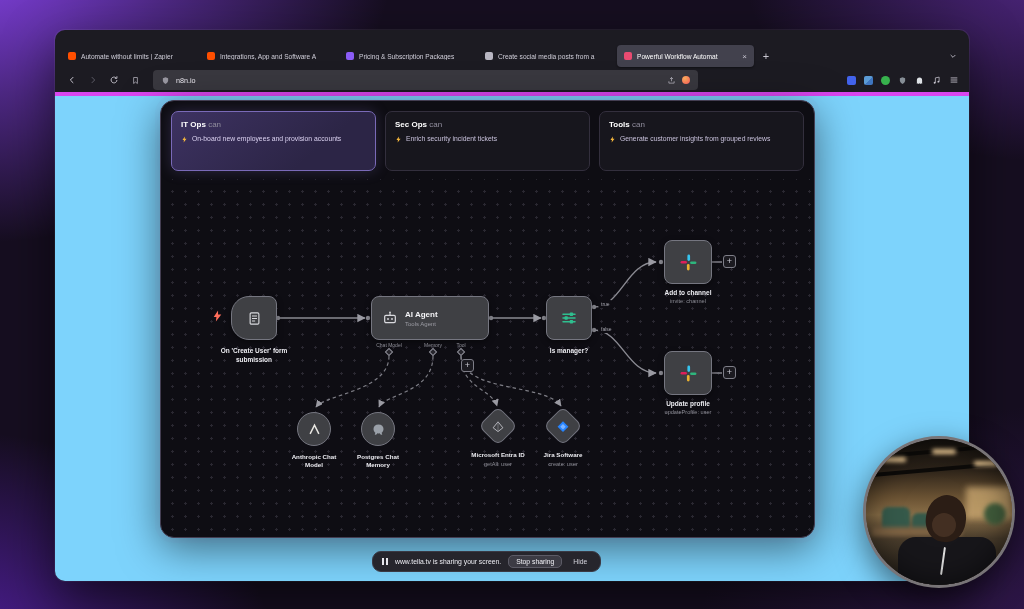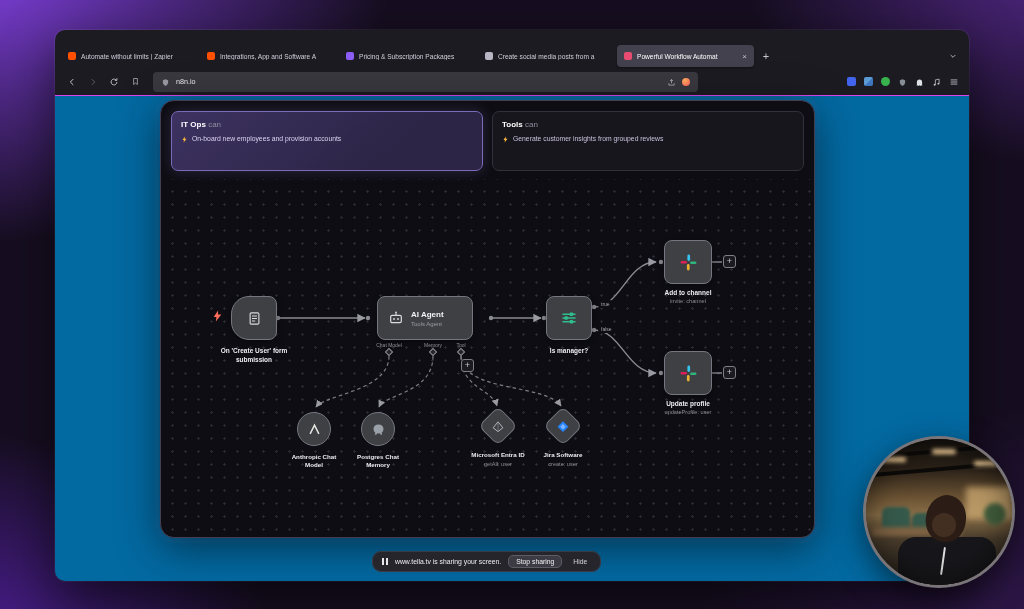--- a/index.html
+++ b/index.html
@@ -15,48 +15,48 @@
 .browser{position:absolute;left:55px;top:30px;width:914px;height:551px;background:#1c1b22;border-radius:10px;
  box-shadow:0 18px 50px rgba(0,0,0,.55),0 0 0 1px rgba(255,255,255,.07);overflow:hidden}
 .tabbar{display:flex;align-items:center;gap:2px;padding:0 6px;margin-top:14px;height:24px}
 .tab{display:flex;align-items:center;gap:5px;width:137px;height:22px;padding:0 7px;border-radius:4px;color:#cfcdd8;font-size:6.6px;overflow:hidden;flex:0 0 auto}
 .tab .lbl{overflow:hidden;text-overflow:ellipsis;white-space:nowrap;flex:1}
 .tab.active{background:#42414d;color:#fff;box-shadow:0 1px 2px rgba(0,0,0,.4)}
 .tab .close{font-size:8px;color:#c3c1cc;padding-left:2px}
 .favicon{width:8px;height:8px;border-radius:2px;flex:0 0 auto}
 .newtab{width:20px;height:20px;border-radius:4px;color:#c9c7d1;font-size:11px;display:flex;align-items:center;justify-content:center}
 .tab-overflow{margin-left:auto;padding:0 6px;display:flex;align-items:center}
-.navbar{display:flex;align-items:center;gap:7px;height:28px;padding:0 10px;background:#1c1b22;border-bottom:1px solid #d946ef}
+.navbar{display:flex;align-items:center;gap:7px;height:28px;padding:0 10px;background:#1c1b22;border-bottom:4px solid #d946ef}
 .navbtn{display:flex;align-items:center;justify-content:center;width:14px;height:14px;flex:0 0 auto}
 .urlbar{display:flex;align-items:center;gap:6px;height:20px;width:545px;background:#39383f;border-radius:4px;padding:0 8px;margin-left:4px}
 .urltext{font-size:7.2px;color:#ebe9f0;flex:1}
 .containerdot{width:8px;height:8px;border-radius:50%;background:radial-gradient(circle at 35% 30%,#ffb25e,#ff5c5c)}
 .nav-right{display:flex;align-items:center;gap:8px;margin-left:auto}
 .miniic{width:9px;height:9px;border-radius:2px}
 
-.content{position:relative;height:485px;background:#0369a1}
+.content{position:relative;height:485px;background:#7dd3fc}
 .panel{position:absolute;left:105px;top:4px;width:655px;height:438px;border-radius:14px;background:#0e0d13;border:1px solid #443e52;
  box-shadow:0 0 0 5px rgba(130,110,180,.05),0 10px 40px rgba(0,0,0,.5)}
 .canvas{position:absolute;left:1px;right:1px;top:78px;bottom:1px;border-radius:0 0 13px 13px;z-index:0;
  background-image:radial-gradient(#2a2831 1px,transparent 1.3px);background-size:13px 13px;background-position:4px 6px}
 .edges{position:absolute;left:0;top:0;z-index:1}
 
 .cards{position:absolute;left:10px;top:10px;right:10px;display:flex;gap:9px;z-index:3}
 .card{flex:1;height:60px;border-radius:7px;background:#17161d;border:1px solid #332f3d;padding:8px 9px}
 .card.active{background:linear-gradient(140deg,#3d3261 0%,#2c2546 70%);border-color:#7a6ab8;box-shadow:0 0 14px rgba(122,106,184,.28)}
 .card-title{font-size:8px;color:#918e9e}
 .card-title b{color:#fff}
 .card-desc{display:flex;gap:4px;margin-top:5px;font-size:6.8px;line-height:1.35;color:#c9c2dc}
 .card.active .card-desc{color:#dcd3f2}
 .boltic{flex:0 0 auto;margin-top:1px}
 
 .node{position:absolute;background:#3f4044;border:1px solid #757680;z-index:2;box-shadow:0 2px 6px rgba(0,0,0,.4)}
 .sq{width:46px;height:44px;border-radius:8px;display:flex;align-items:center;justify-content:center}
 .trigger{border-radius:18px 8px 8px 18px}
-.agent{left:216px;top:195px;width:96px;height:44px;border-radius:8px;display:flex;align-items:center;gap:7px;padding-left:10px}
+.agent{left:210px;top:195px;width:118px;height:44px;border-radius:8px;display:flex;align-items:center;gap:7px;padding-left:10px}
 .agent-t{font-size:8px;font-weight:bold;color:#f2f2f5}
 .agent-s{font-size:6px;color:#9b9ba3;margin-top:2px}
 .nlabel{position:absolute;text-align:center;color:#ececf1;font-weight:bold;font-size:6.5px;line-height:1.35;z-index:2}
 .nsub{position:absolute;text-align:center;color:#8d8d96;font-size:5.6px;z-index:2}
 .portlabel{position:absolute;font-size:5px;color:#8d8d96;text-align:center;z-index:2}
 .pdiamond{position:absolute;width:6px;height:6px;background:#26252c;border:1px solid #8d8d96;transform:rotate(45deg);z-index:2}
 .plusbox{position:absolute;width:13px;height:13px;border:1px solid #7e7e88;border-radius:3px;color:#c9c9d2;font-size:9px;line-height:11px;text-align:center;z-index:2;background:#1b1a20}
 .cnode{position:absolute;width:34px;height:34px;border-radius:50%;background:#3f4044;border:1px solid #757680;display:flex;align-items:center;justify-content:center;z-index:2}
 .dnode{position:absolute;width:28px;height:28px;border-radius:7px;background:#3f4044;border:1px solid #757680;transform:rotate(45deg);display:flex;align-items:center;justify-content:center;z-index:2}
 .dnode>span{transform:rotate(-45deg);display:flex}
@@ -195,20 +195,29 @@
         <div class="canvas"></div>
 
         <div class="cards">
           <div class="card active">
             <div class="card-title"><b>IT Ops</b> <span>can</span></div>
             <div class="card-desc">
               <svg class="boltic" width="7" height="9" viewBox="0 0 24 24">
                   <path d="M13 2 5 14h5L9 22 19 9h-6z" fill="#f6b73c"></path>
                 </svg>
               <span>On-board new employees and provision accounts</span>
+            </div>
+          </div>
+          <div class="card">
+            <div class="card-title"><b>Sec Ops</b> <span>can</span></div>
+            <div class="card-desc">
+              <svg class="boltic" width="7" height="9" viewBox="0 0 24 24">
+                  <path d="M13 2 5 14h5L9 22 19 9h-6z" fill="#f6b73c"></path>
+                </svg>
+              <span>Enrich security incident tickets</span>
             </div>
           </div>
           <div class="card">
             <div class="card-title"><b>Tools</b> <span>can</span></div>
             <div class="card-desc">
               <svg class="boltic" width="7" height="9" viewBox="0 0 24 24">
                   <path d="M13 2 5 14h5L9 22 19 9h-6z" fill="#f6b73c"></path>
                 </svg>
               <span>Generate customer insights from grouped reviews</span>
             </div>

